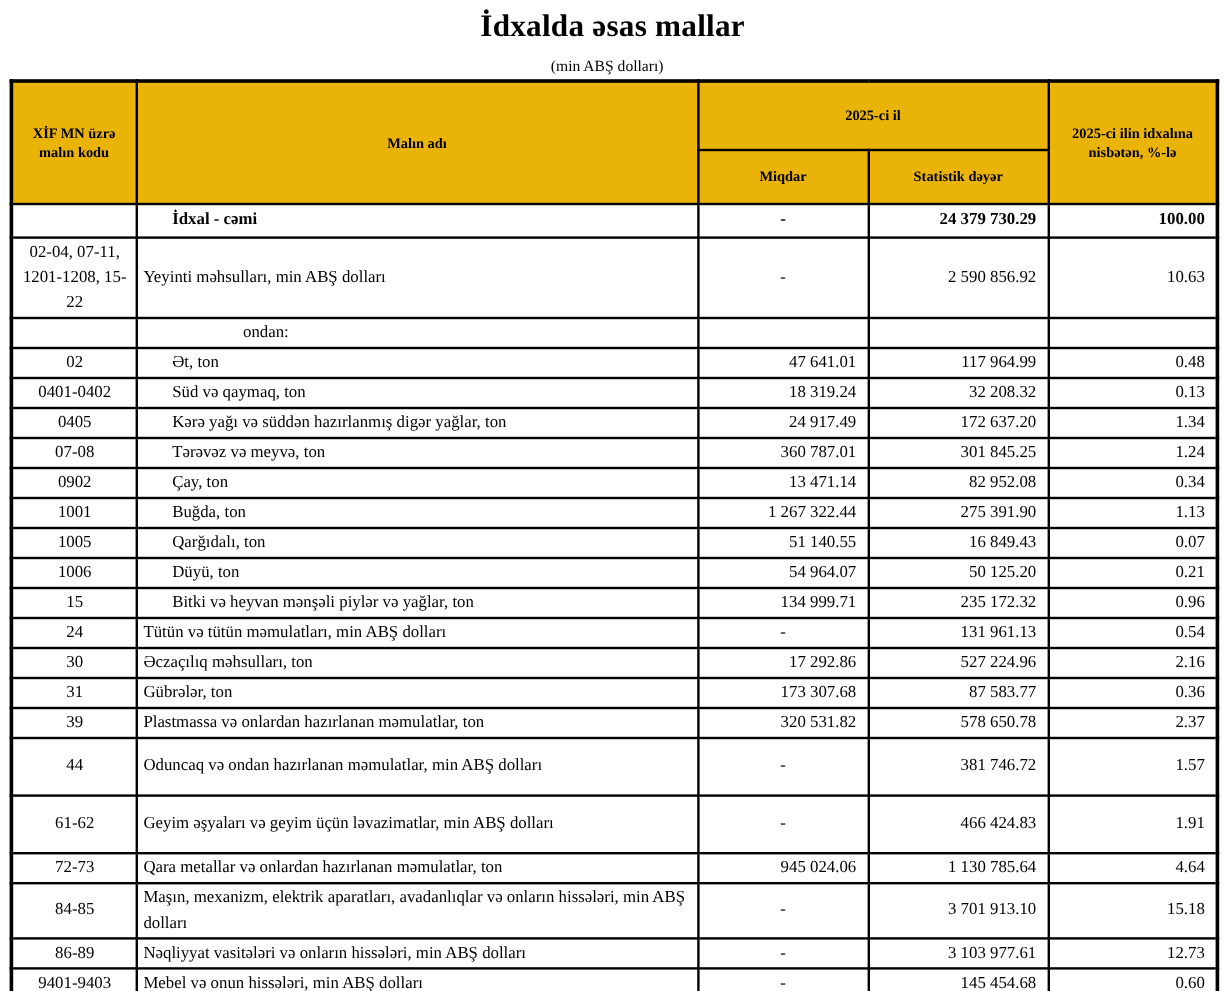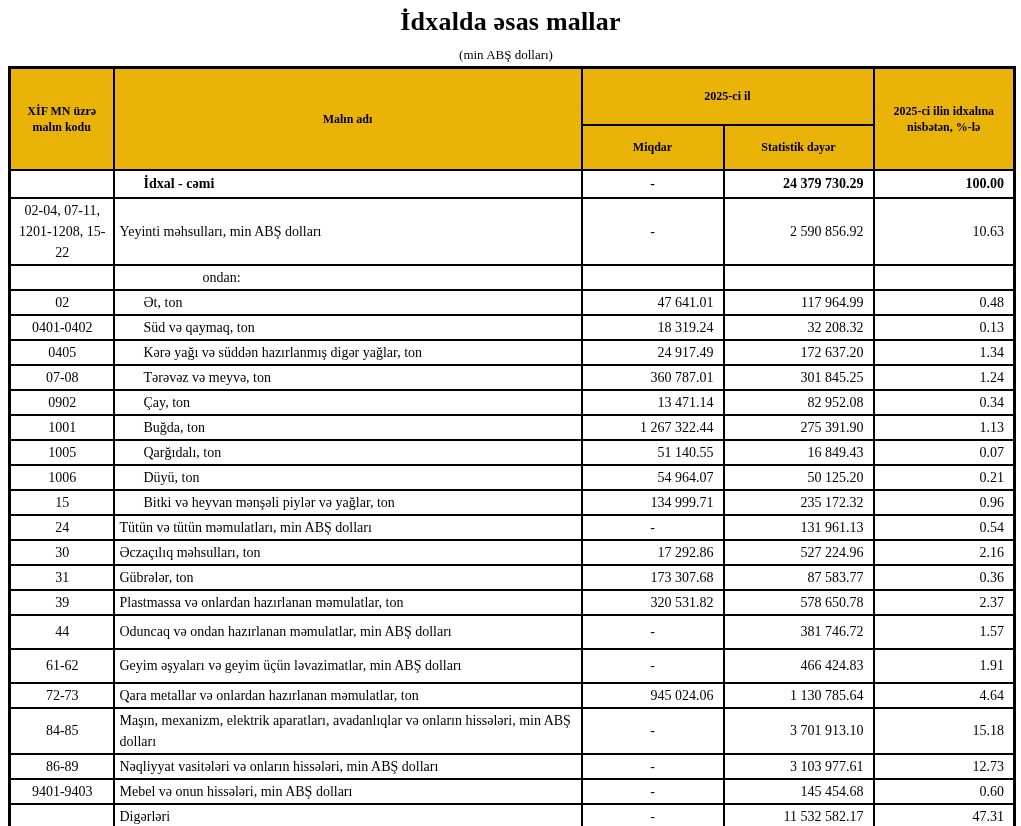--- a/index.html
+++ b/index.html
@@ -41,21 +41,21 @@
     padding: 2px 4px;
     line-height: 1.35;
   }
   thead tr.hrow1 { height: 57px; }
   thead tr.hrow2 { height: 45px; }
   .hspan { display: inline-block; }
   .w76 { max-width: 80px; }
   .w84 { max-width: 86px; }
   tbody tr { height: 24px; }
   tbody tr.h-total { height: 28px; }
-  tbody tr.tall { height: 34px; }
+  tbody tr.tall { height: 48px; }
   tbody td {
     font-size: 14px;
     vertical-align: middle;
     padding: 1px 3px;
     line-height: 1.5;
   }
   td.c-code { text-align: center; padding-left: 4px; }
   td.c-name { text-align: left; }
   td.c-name.ind0 { padding-left: 5px; }
   td.c-name.ind1 { padding-left: 29px; }

